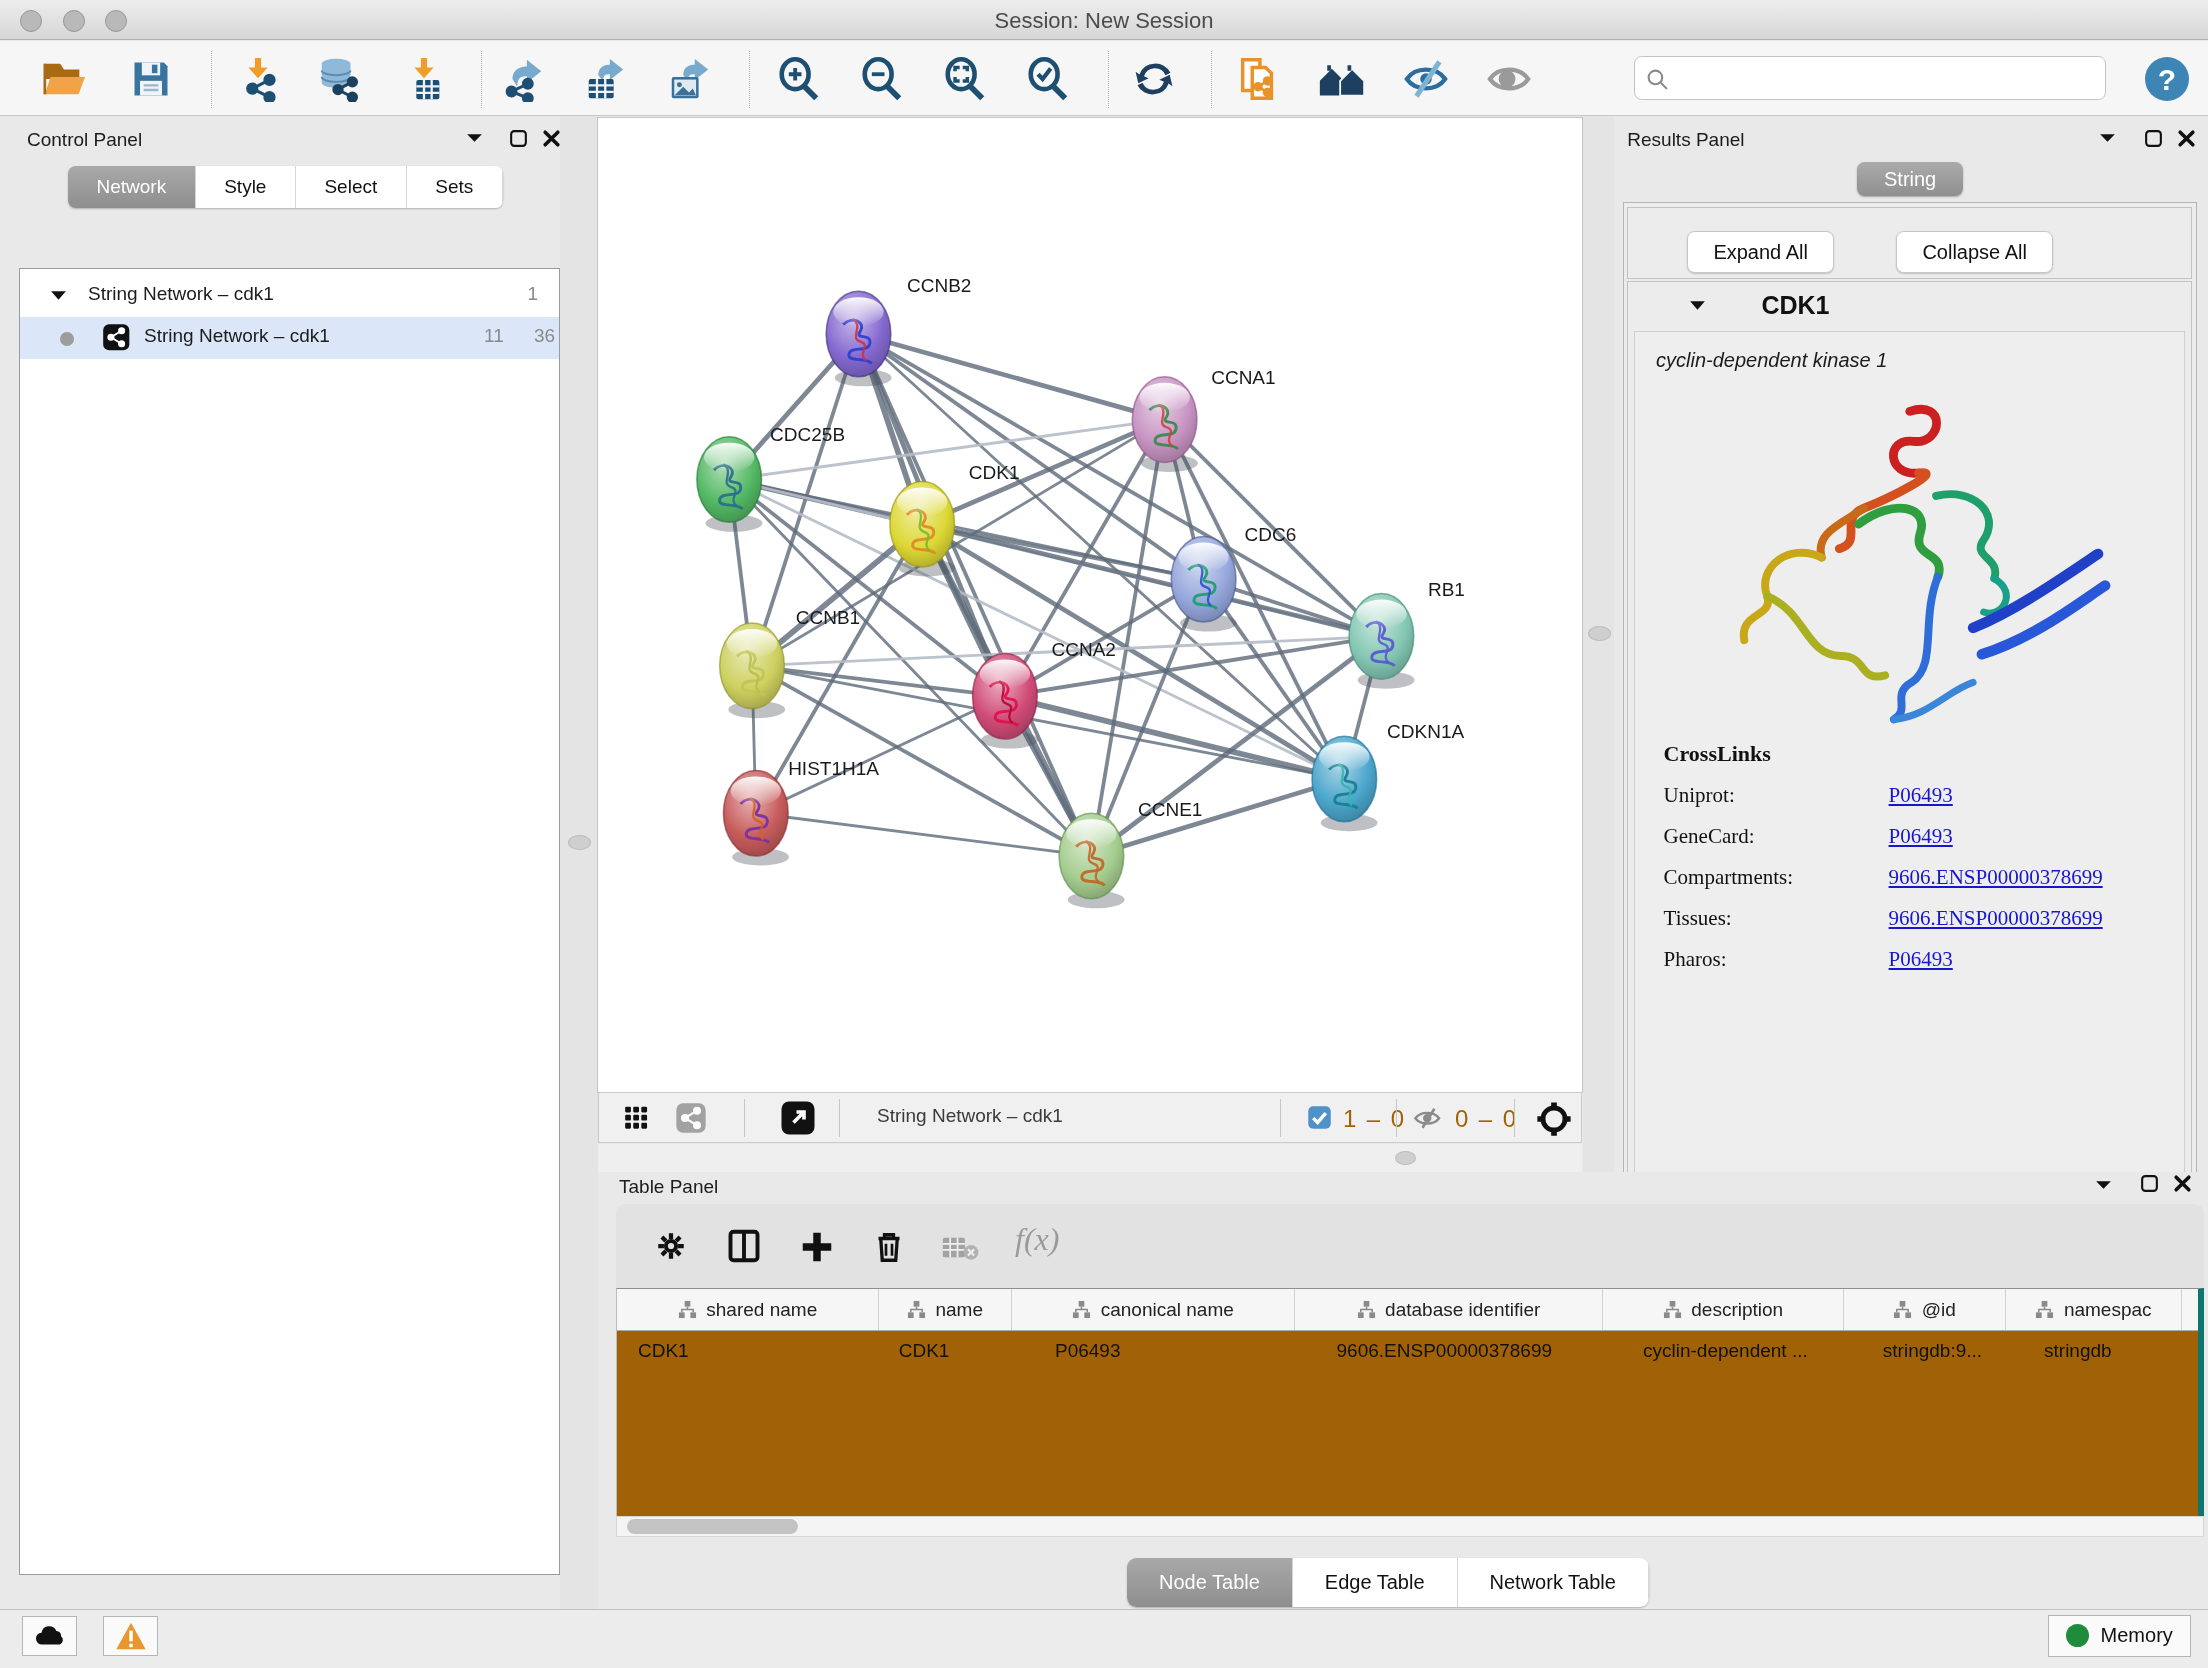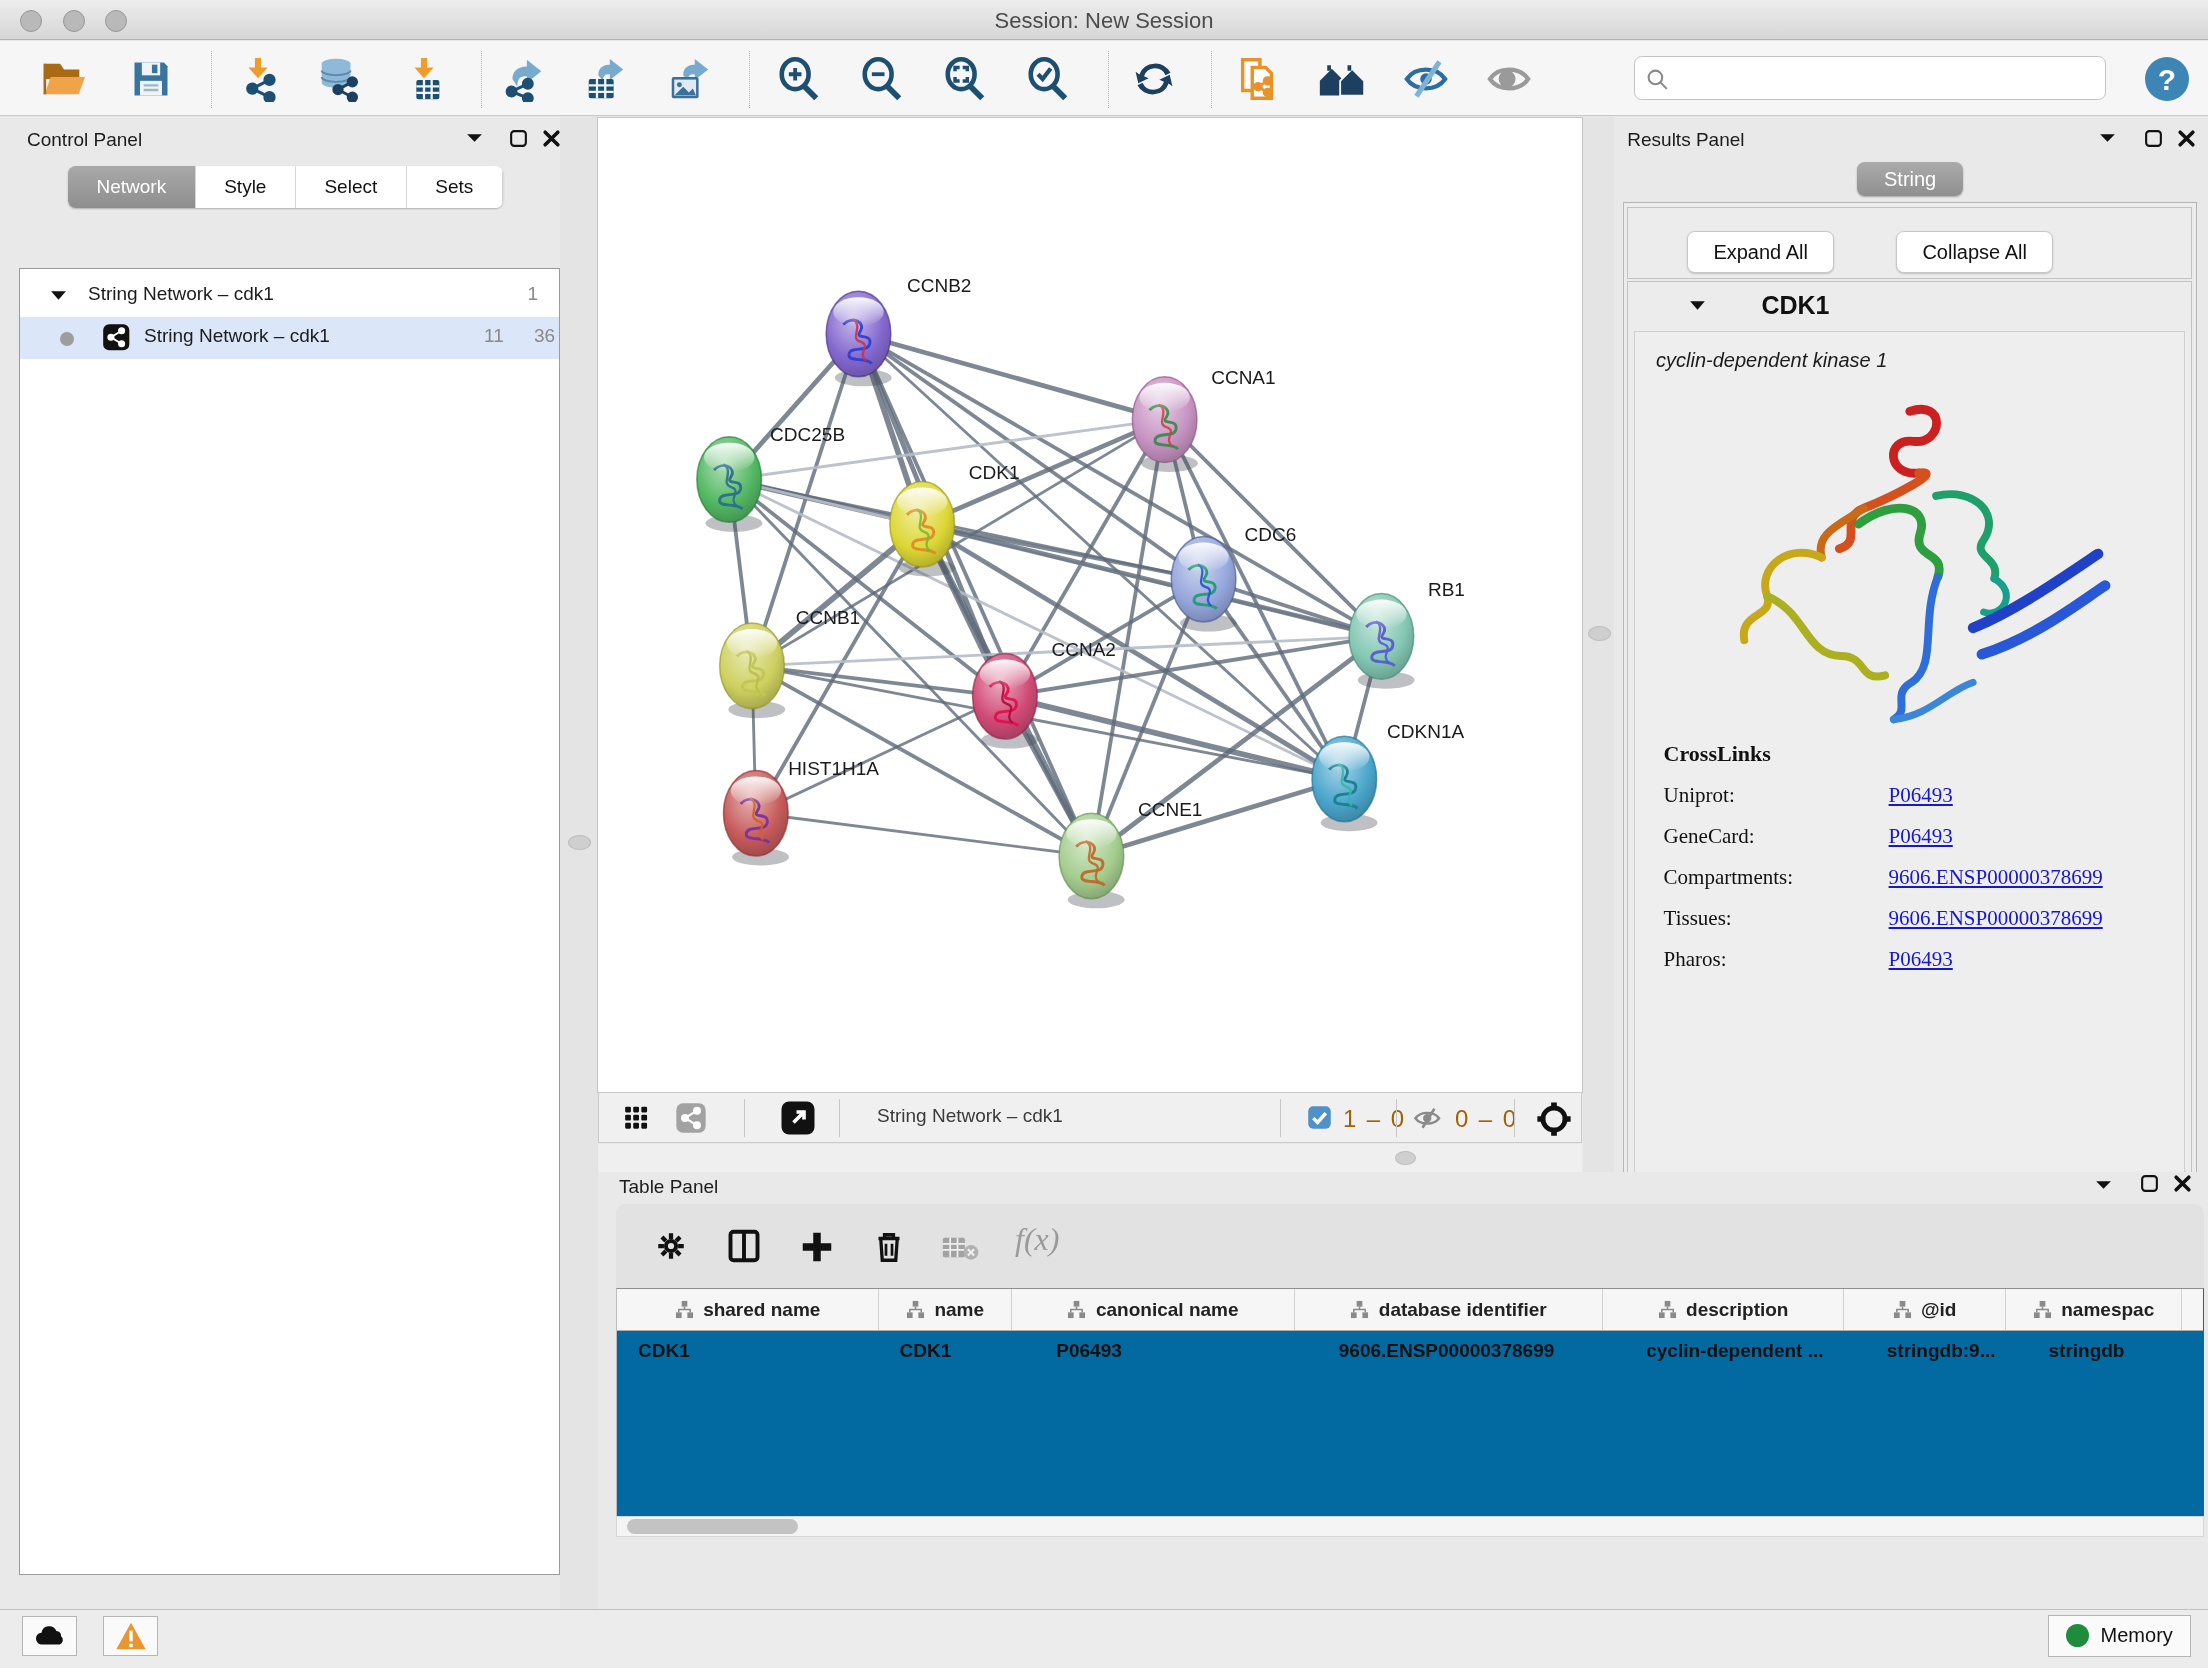--- a/index.html
+++ b/index.html
@@ -59,21 +59,21 @@
   .serif { font-family:"Liberation Serif",serif; }
   #crosslinks { position:absolute; left:28.5px; top:409px; right:19px; }
   #crosslinks-h { font-size:22px; font-weight:bold; color:#111; }
   .cl-row { display:flex; margin-top:16px; font-size:21px;gap:44px; }
   .cl-label { width:181px; color:#111; }
   .cl-link { color:#1717cc; text-decoration:underline; }
 
   
   #table-panel { left:598px; top:1172px; width:1610px; height:438px; background:#e9e9e9; }
   #tp-toolbar { position:absolute; left:18px; top:32px; right:3.8px; height:84px; background:#e2e2e2; border-radius:9.5px 9.5px 0 0; }
-  #node-table { position:absolute; left:18px; top:116px; right:3.8px; height:228px; background:#0369a1; border-top:1.9px solid #8f8f8f; border-left:1px solid #bdbdbd; border-right:1px solid #0f766e;font-weight:bold; }
+  #node-table { position:absolute; left:18px; top:116px; right:3.8px; height:228px; background:#a16207; border-top:1.9px solid #8f8f8f; border-left:1px solid #bdbdbd; border-right:6px solid #0f766e; }
   #tbl-header { display:flex; height:42px; background:#f6f6f6; border-bottom:1.9px solid #aeaeae; }
   .th { display:flex; align-items:center; justify-content:center; gap:9.5px; font-size:19px; color:#222; border-right:1px solid #d2d2d2; overflow:hidden; white-space:nowrap; }
   .tbl-row { display:flex; height:42px; }
   .td { font-size:19px; color:#111; padding:8.6px 0 0 21px; overflow:hidden; white-space:nowrap; }
   #hscroll { position:absolute; left:18px; top:344px; right:3.8px; height:21px; background:#f4f4f4; border:1px solid #d7d7d7; }
   #hthumb { position:absolute; left:9.5px; top:1.9px; width:171px; height:15px; background:#c3c3c3; border-radius:7.6px; }
   #bt-tabs { position:absolute; left:529px; top:386px; height:49px; display:flex; border-radius:9.5px; overflow:hidden; box-shadow:0 1px 1.9px rgba(0,0,0,.25); }
   .bt-tab { padding:0 32px; line-height:49px; font-size:20px; background:#fff; color:#111; border-right:1px solid #d6d6d6; }
   .bt-tab.sel { background:linear-gradient(#a9a9a9,#8e8e8e); color:#fff; }
 
@@ -795,20 +795,25 @@
             <div class="td" style="width: 308px;">9606.ENSP00000378699</div>
             <div class="td" style="width: 241px;">cyclin-dependent ...</div>
             <div class="td" style="width: 162px;">stringdb:9...</div>
             <div class="td" style="width: 176px;">stringdb</div>
           </div>
         </div>
     </div>
     <div id="hscroll">
       <div id="hthumb"></div>
     </div>
+    <div id="bt-tabs">
+        <div class="bt-tab sel">Node Table</div>
+        <div class="bt-tab">Edge Table</div>
+        <div class="bt-tab">Network Table</div>
+      </div>
   </div>
 
   <div id="status-bar" class="abs">
     <div class="sbtn" style="left:22px">
       <svg width="34" height="28.5" viewBox="0 0 26 18">
           <path d="M7 16 a4.5 4.5 0 0 1 -0.5 -9 a6 6 0 0 1 11.4 -1.2 a4 4 0 0 1 3.6 4 a3.6 3.6 0 0 1 -1 6.2 z" fill="#111"></path>
         </svg>
     </div>
     <div class="sbtn" style="left:103px">
       <svg width="32" height="30" viewBox="0 0 24 22">

